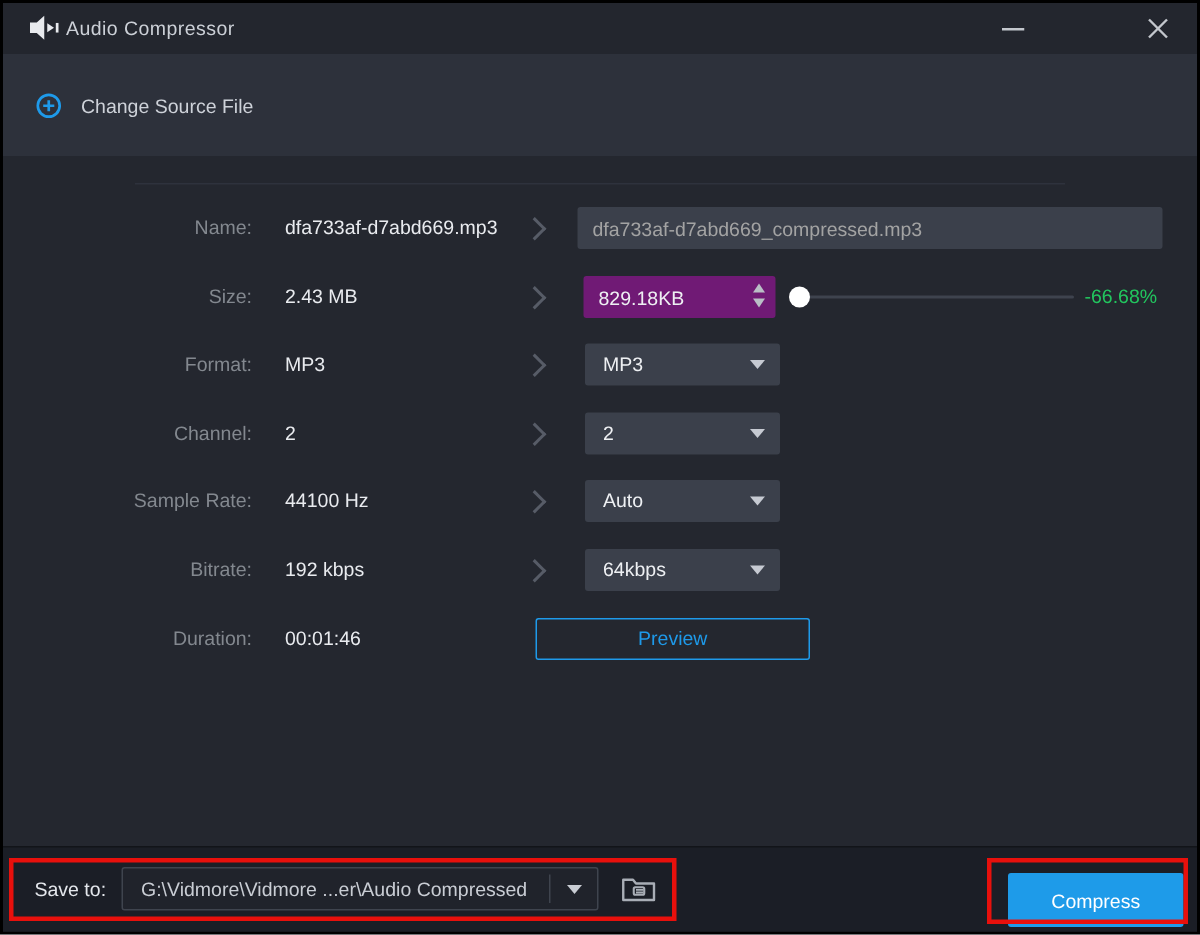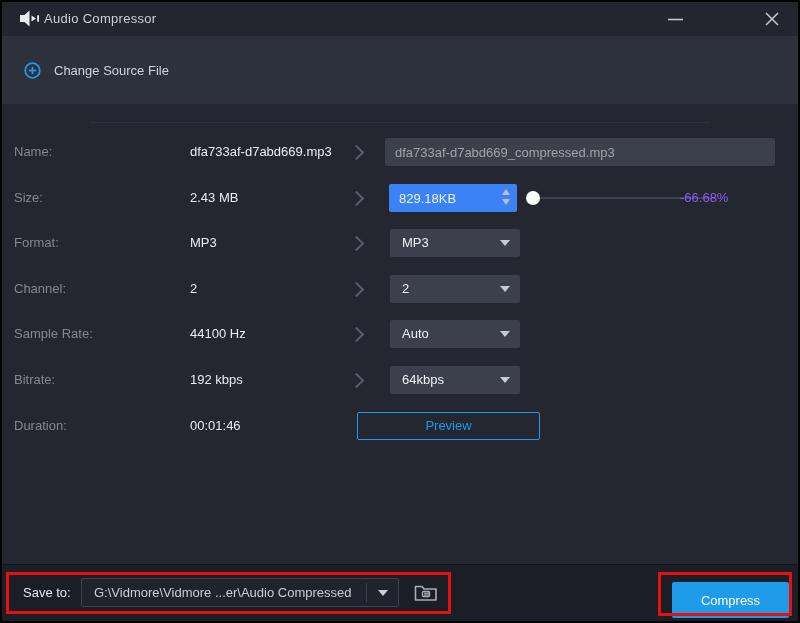--- a/index.html
+++ b/index.html
@@ -16,33 +16,33 @@
   .win-btn.min{left:656px;}
   .win-btn.cls{left:753px;}
   
   .header{position:absolute;top:36px;left:2px;right:2px;height:68px;background:#2d313b;}
   .change-source{position:absolute;left:22px;top:20px;height:28px;display:flex;align-items:center;cursor:pointer;}
   .change-source .cs-label{margin-left:13px;font-size:13px;color:#ced2d9;}
   
   .main{position:absolute;top:104px;left:2px;right:2px;height:461px;background:#24272f;}
   .panel-line{position:absolute;left:88px;right:88px;top:18px;border-top:1px solid #2e323d;}
   .row{position:absolute;left:0;right:0;height:28px;}
-  .row .lbl{position:absolute;left:12px;width:166px;font-size:13px;color:#83888f;line-height:28px;}
+  .row .lbl{position:absolute;left:0;width:166px;text-align:right;font-size:13px;color:#83888f;line-height:28px;}
   .row .val{position:absolute;left:188px;font-size:13px;color:#e9ebef;line-height:28px;white-space:nowrap;}
   .chev{position:absolute;left:349px;top:9px;width:9px;height:9px;border-top:2px solid #575c67;border-right:2px solid #575c67;transform:rotate(45deg);}
   .text-input{position:absolute;left:383px;top:0;width:390px;height:28px;box-sizing:border-box;background:#3b404b;border:none;border-radius:2px;color:#a3a3a3;font-size:13px;font-family:"Liberation Sans",sans-serif;padding:0 10px;outline:none;}
-  .spinner{position:absolute;left:387px;top:0;width:128px;height:28px;background:#3b82f6;border-radius:2px;}
+  .spinner{position:absolute;left:387px;top:0;width:128px;height:28px;background:#701a75;border-radius:2px;}
   .spinner input{position:absolute;left:0;top:0;width:96px;height:28px;background:transparent;border:none;color:#eef0f3;font-size:13px;font-family:"Liberation Sans",sans-serif;padding:0 0 0 10px;outline:none;}
   .spin-arrows{position:absolute;right:7px;top:5px;cursor:pointer;}
   .tri-up{width:0;height:0;border-left:4px solid transparent;border-right:4px solid transparent;border-bottom:6px solid #b9bec6;margin-bottom:4px;}
   .tri-down{width:0;height:0;border-left:4px solid transparent;border-right:4px solid transparent;border-top:6px solid #b9bec6;}
   .slider{position:absolute;left:524px;top:0;width:190px;height:28px;cursor:pointer;}
   .slider .track{position:absolute;left:0;right:0;top:13px;height:2px;background:#3e434e;border-radius:1px;}
   .slider .handle{position:absolute;left:0;top:7px;width:14px;height:14px;background:#ffffff;border-radius:50%;cursor:grab;}
-  .pct{position:absolute;left:678px;line-height:28px;font-size:13px;color:#8b5cf6;}
+  .pct{position:absolute;left:721px;line-height:28px;font-size:13px;color:#22c55e;}
   .dropdown{position:absolute;left:388px;top:0;width:130px;height:28px;background:#3b404b;border-radius:2px;cursor:pointer;}
   .dropdown .dd-val{position:absolute;left:12px;line-height:28px;font-size:13px;color:#eef0f3;}
   .dd-arrow{position:absolute;right:10px;top:11px;width:0;height:0;border-left:5px solid transparent;border-right:5px solid transparent;border-top:6px solid #c6cad2;}
   .preview-btn{position:absolute;left:355px;top:0;width:183px;height:28px;box-sizing:border-box;background:transparent;border:1px solid #1e9aea;border-radius:2px;color:#1e9aea;font-size:13px;text-align:center;line-height:26px;cursor:pointer;}
   
   .footer{position:absolute;left:2px;right:2px;bottom:2px;height:56px;background:#1b1e26;border-top:1px solid #121419;text-decoration:underline;}
   .save-to-label{position:absolute;left:21px;top:0;line-height:56px;font-size:13px;color:#e4e7ec;}
   .combo{position:absolute;left:79px;top:13px;width:318px;height:29px;box-sizing:border-box;background:#20232b;border:1px solid #3f444e;border-radius:2px;cursor:pointer;}
   .combo .combo-text{position:absolute;left:12px;line-height:27px;font-size:13px;color:#c9cdd4;white-space:nowrap;}
   .combo .combo-sep{position:absolute;right:31px;top:4px;bottom:4px;width:1px;background:#3f444e;}

